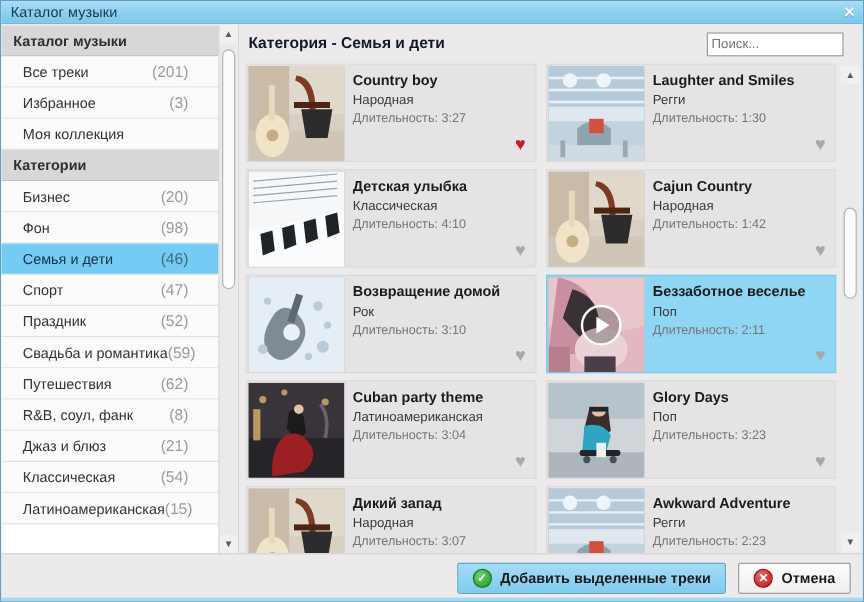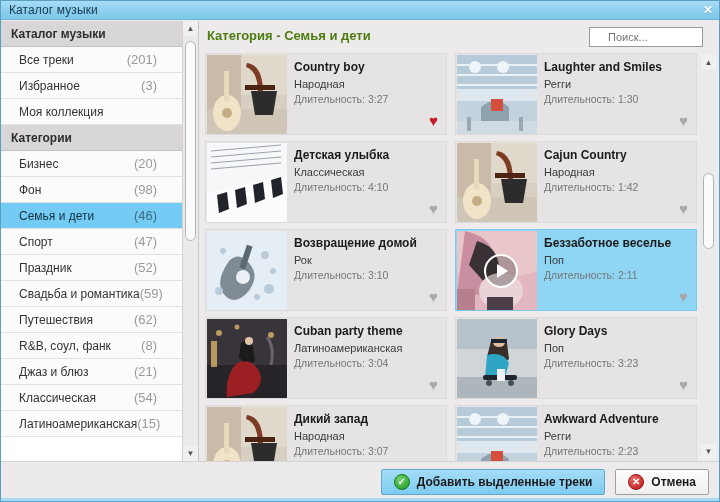--- a/index.html
+++ b/index.html
@@ -108,30 +108,30 @@
     position: relative;
     width: 520px; height: 440px;
     background: #eceaea;
     overflow: hidden;
   }
   #main-head {
     position: absolute; left: 0; top: 0; width: 520px; height: 32px;
   }
   #cat-title {
     position: absolute; left: 8px; top: 7px;
-    font-size: 13px; font-weight: bold; color: #4d7c0f; white-space: nowrap;
+    font-size: 13px; font-weight: bold; color: #0f172a; white-space: nowrap;
   }
   #search-input {
     position: absolute; right: 16px; top: 6px;
     width: 114px; height: 20px;
     background: #ffffff;
     border: 1px solid #9b9b9b;
     font-size: 11px; color: #4b4b4b;
     font-family: "Liberation Sans", sans-serif;
-    padding: 0 18px;
+    padding: 0 3px;
     outline: none;
   }
 
   #cards {
     position: absolute; left: 6px; top: 32px;
     width: 492px; height: 408px;
     overflow: hidden;
   }
   .row { display: flex; gap: 8px; margin-bottom: 6px; align-items: flex-end; }
   .card {

